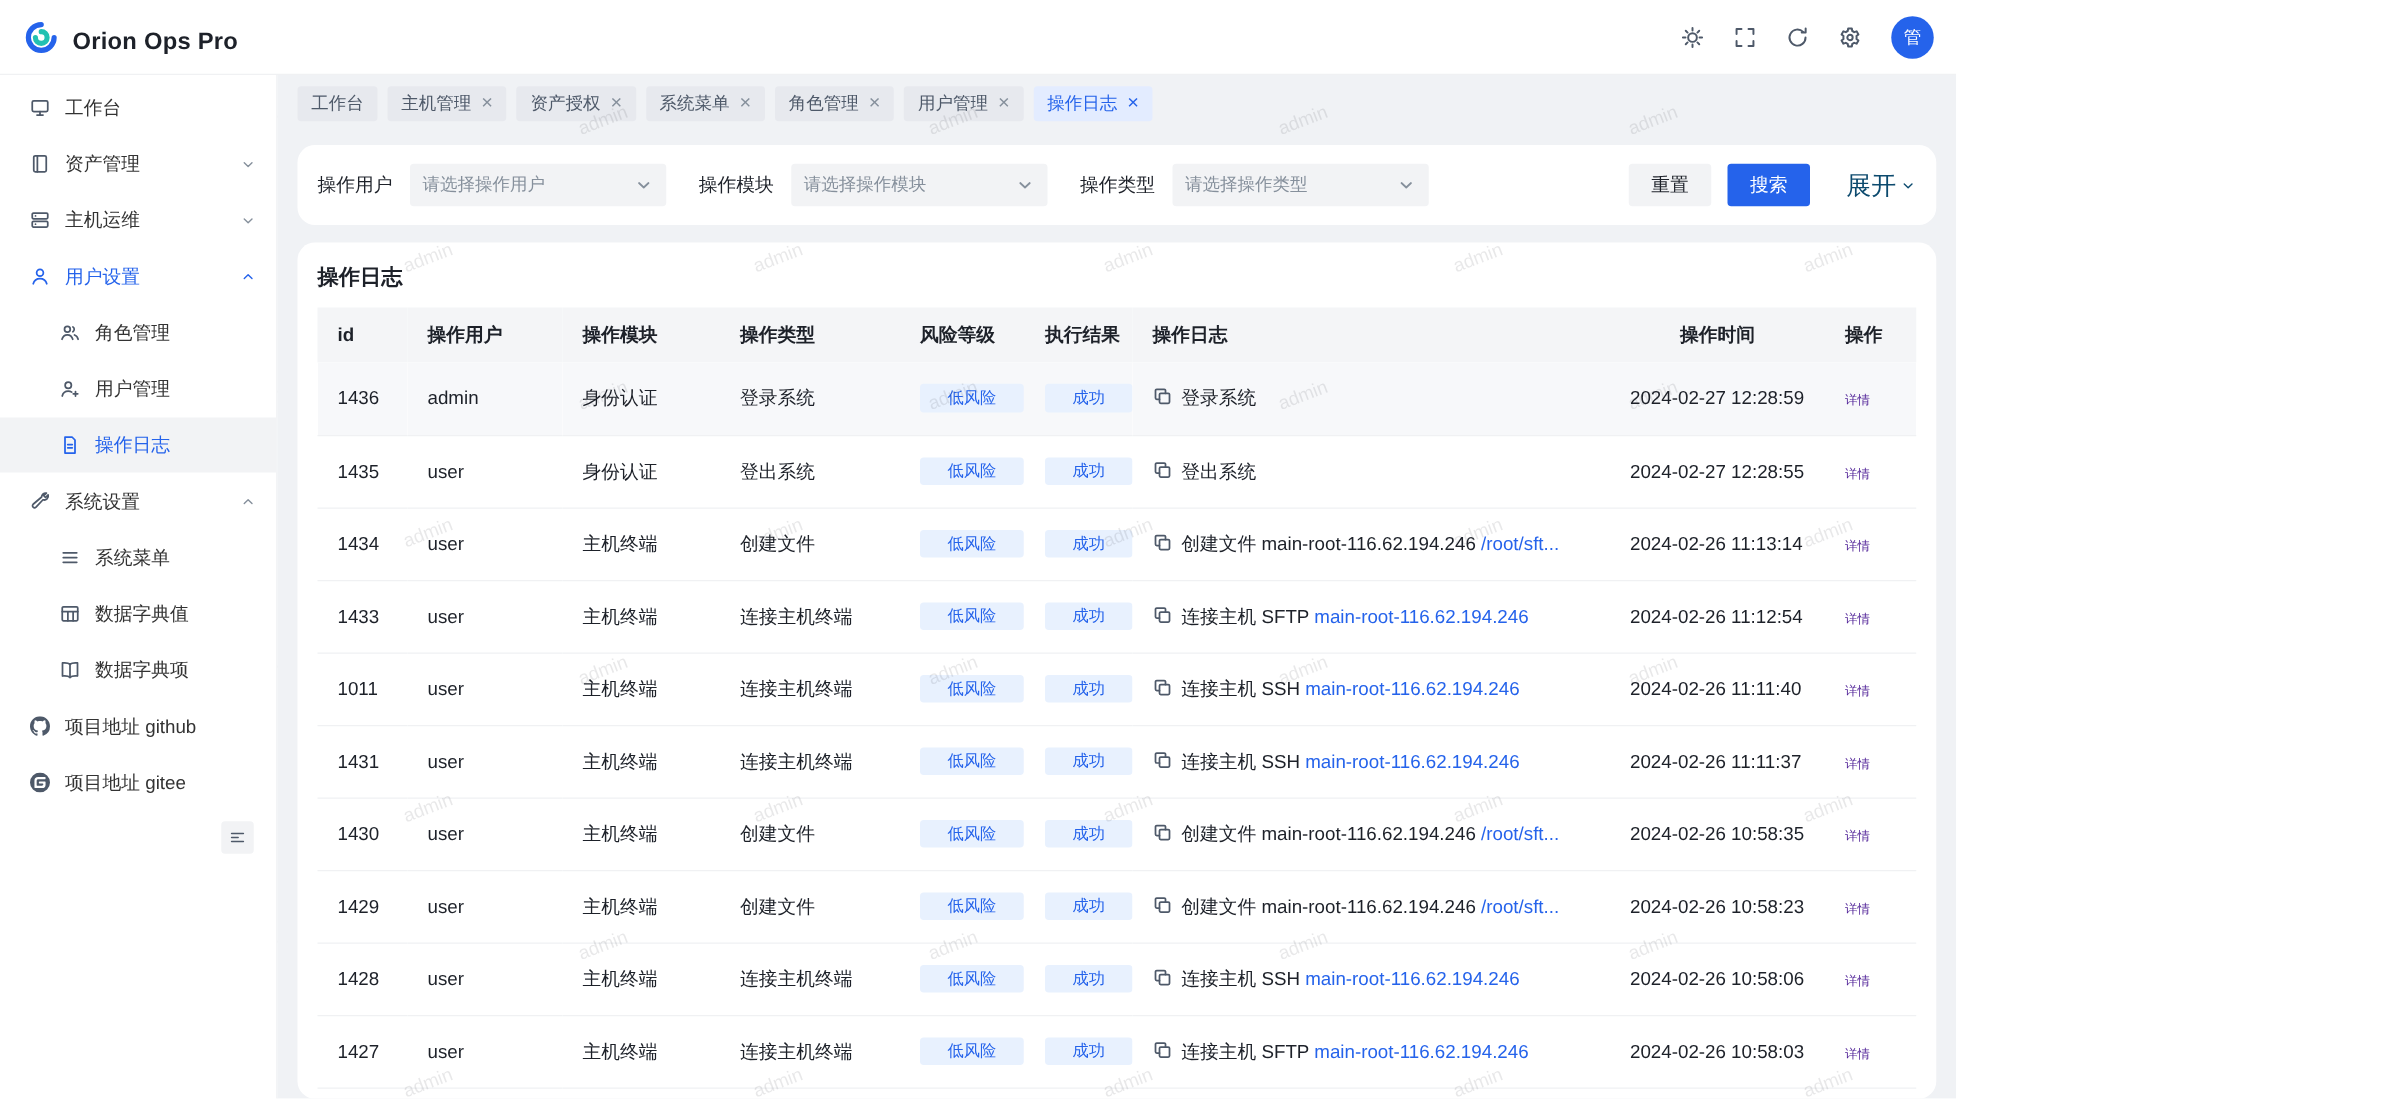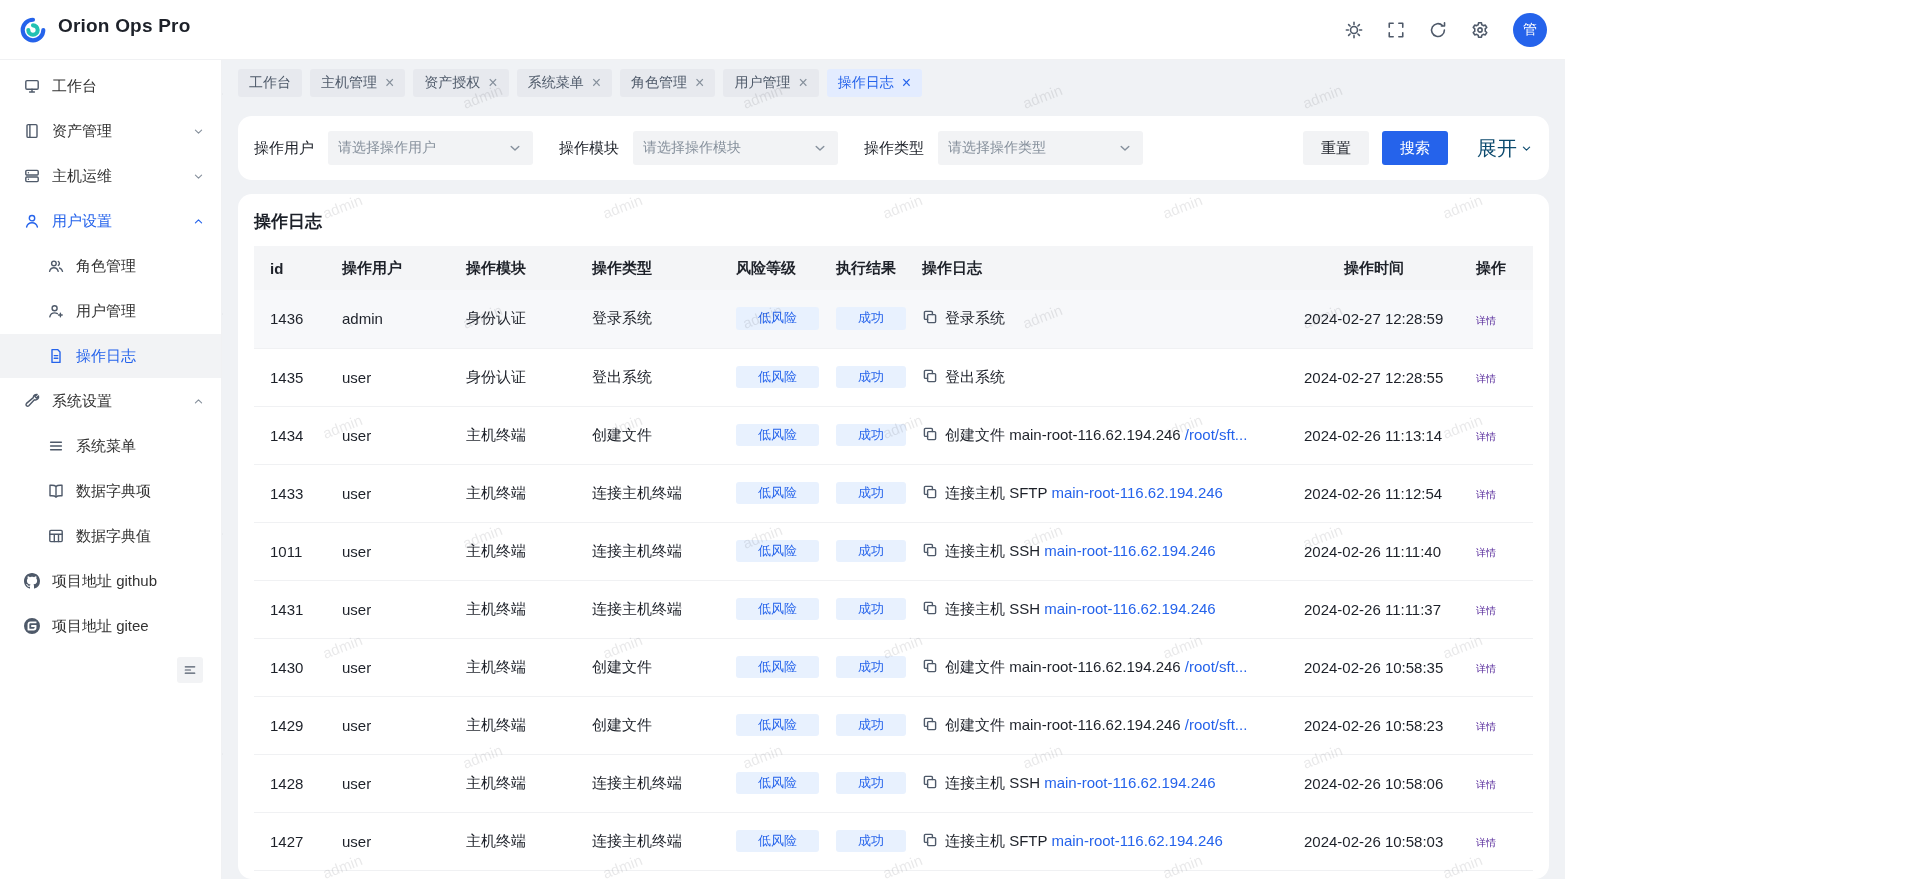--- a/index.html
+++ b/index.html
@@ -3,21 +3,21 @@
 <meta charset="utf-8">
 <style>
   *{box-sizing:border-box;margin:0;padding:0}
   html,body{background:#fff}
   body{font-family:"Liberation Sans","DejaVu Sans",sans-serif;color:#1d2129;font-size:15px}
   .app{width:1565px;height:879px;background:#fff;overflow:hidden;display:flex;flex-direction:column}
 
   
   .topbar{flex:0 0 60px;height:60px;display:flex;align-items:center;justify-content:space-between;
           padding:0 18px;background:#fff;border-bottom:1px solid #f0f1f3}
-  .logo{display:flex;align-items:flex-start;gap:10px}
+  .logo{display:flex;align-items:flex-end;gap:10px}
   .logo-title{font-size:19px;font-weight:700;letter-spacing:.2px;color:#1d2129}
   .topbar-actions{display:flex;align-items:center;gap:24px}
   .hbtn{background:none;border:none;cursor:pointer;color:#4e5969;display:flex;align-items:center;padding:0}
   .hbtn .icon svg{width:18px;height:18px}
   .avatar{width:34px;height:34px;border-radius:50%;background:#2563eb;color:#fff;font-size:14px;border:none;
           display:flex;align-items:center;justify-content:center;cursor:pointer}
 
   .layout{flex:1;display:flex;min-height:0}
 
   
@@ -242,34 +242,34 @@
           <span class="icon">
             <svg viewBox="0 0 16 16" fill="none" stroke="currentColor" stroke-width="1.4" stroke-linecap="round" stroke-linejoin="round">
               <path d="M2.6 4.2h10.8M2.6 8h10.8M2.6 11.8h10.8"></path>
             </svg>
           </span>
           <span class="menu-label">系统菜单</span>
         </div>
         <div class="menu-item sub">
           <span class="icon">
             <svg viewBox="0 0 16 16" fill="none" stroke="currentColor" stroke-width="1.4" stroke-linecap="round" stroke-linejoin="round">
+              <rect x="1.8" y="2.4" width="12.4" height="11.2" rx="1"></rect>
+              <path d="M1.8 6.2h12.4M6.3 6.2v7.4M10.5 6.2v7.4"></path>
+            </svg>
+          </span>
+          <span class="menu-label">数据字典值</span>
+        </div>
+        <div class="menu-item sub">
+          <span class="icon">
+            <svg viewBox="0 0 16 16" fill="none" stroke="currentColor" stroke-width="1.4" stroke-linecap="round" stroke-linejoin="round">
               <path d="M8 3.4C6.9 2.4 5 2 2 2.3v10.5c3-.3 4.9.1 6 1.1 1.1-1 3-1.4 6-1.1V2.3c-3-.3-4.9.1-6 1.1z"></path>
               <path d="M8 3.4v10.5"></path>
             </svg>
           </span>
           <span class="menu-label">数据字典项</span>
-        </div>
-        <div class="menu-item sub">
-          <span class="icon">
-            <svg viewBox="0 0 16 16" fill="none" stroke="currentColor" stroke-width="1.4" stroke-linecap="round" stroke-linejoin="round">
-              <rect x="1.8" y="2.4" width="12.4" height="11.2" rx="1"></rect>
-              <path d="M1.8 6.2h12.4M6.3 6.2v7.4M10.5 6.2v7.4"></path>
-            </svg>
-          </span>
-          <span class="menu-label">数据字典值</span>
         </div>
         <div class="menu-item">
           <span class="icon">
             <svg viewBox="0 0 16 16" fill="currentColor">
               <path d="M8 0C3.58 0 0 3.58 0 8c0 3.54 2.29 6.53 5.47 7.59.4.07.55-.17.55-.38 0-.19-.01-.82-.01-1.49-2.01.37-2.53-.49-2.69-.94-.09-.23-.48-.94-.82-1.13-.28-.15-.68-.52-.01-.53.63-.01 1.08.58 1.23.82.72 1.21 1.87.87 2.33.66.07-.52.28-.87.51-1.07-1.78-.2-3.64-.89-3.64-3.95 0-.87.31-1.59.82-2.15-.08-.2-.36-1.02.08-2.12 0 0 .67-.21 2.2.82.64-.18 1.32-.27 2-.27s1.36.09 2 .27c1.53-1.04 2.2-.82 2.2-.82.44 1.1.16 1.92.08 2.12.51.56.82 1.27.82 2.15 0 3.07-1.87 3.75-3.65 3.95.29.25.54.73.54 1.48 0 1.07-.01 1.93-.01 2.2 0 .21.15.46.55.38A8.01 8.01 0 0 0 16 8c0-4.42-3.58-8-8-8z"></path>
             </svg>
           </span>
           <span class="menu-label">项目地址 github</span>
         </div>
         <div class="menu-item">

